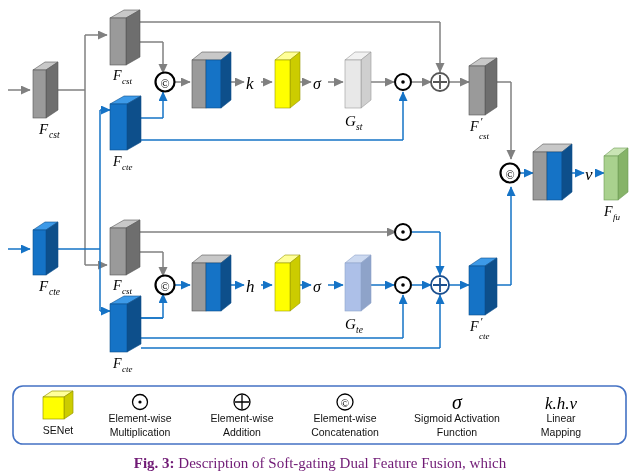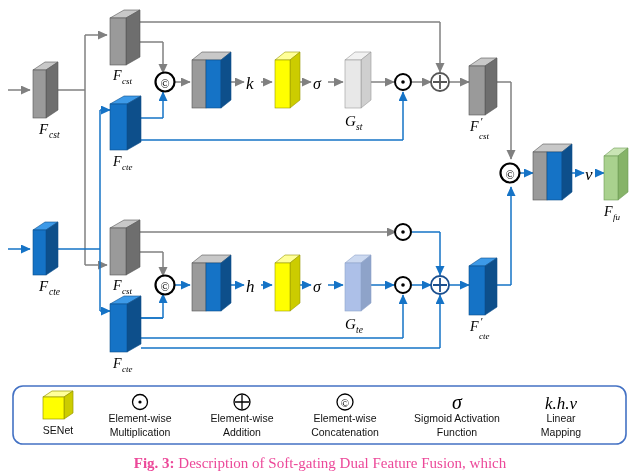--- a/index.html
+++ b/index.html
@@ -2,21 +2,21 @@
 <html><head>
 <meta charset="utf-8">
 <style>
   html,body{margin:0;padding:0;background:#fff;}
   body{width:640px;height:476px;overflow:hidden;font-family:"Liberation Sans",sans-serif;}
   #root{position:relative;width:640px;height:476px;background:#ffffff;}
   svg.diagram{position:absolute;left:0;top:0;width:640px;height:476px;}
   .lbl{font-family:"Liberation Serif",serif;font-style:italic;}
   .legend-text{font-family:"Liberation Sans",sans-serif;font-size:10.5px;fill:#111;}
   .caption{position:absolute;left:0;top:455px;width:640px;text-align:center;
-           font-family:"Liberation Serif",serif;font-size:15px;color:#ec4899;
+           font-family:"Liberation Serif",serif;font-size:15px;color:#701a75;
            white-space:nowrap;overflow:hidden;}
   .caption b{font-weight:bold;}
 </style>
 </head>
 <body>
 
 <div id="root">
 
 <svg class="diagram" viewBox="0 0 640 476">
   <defs>

